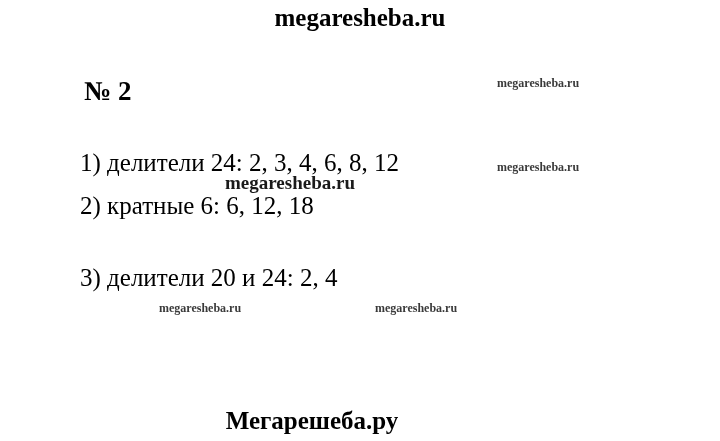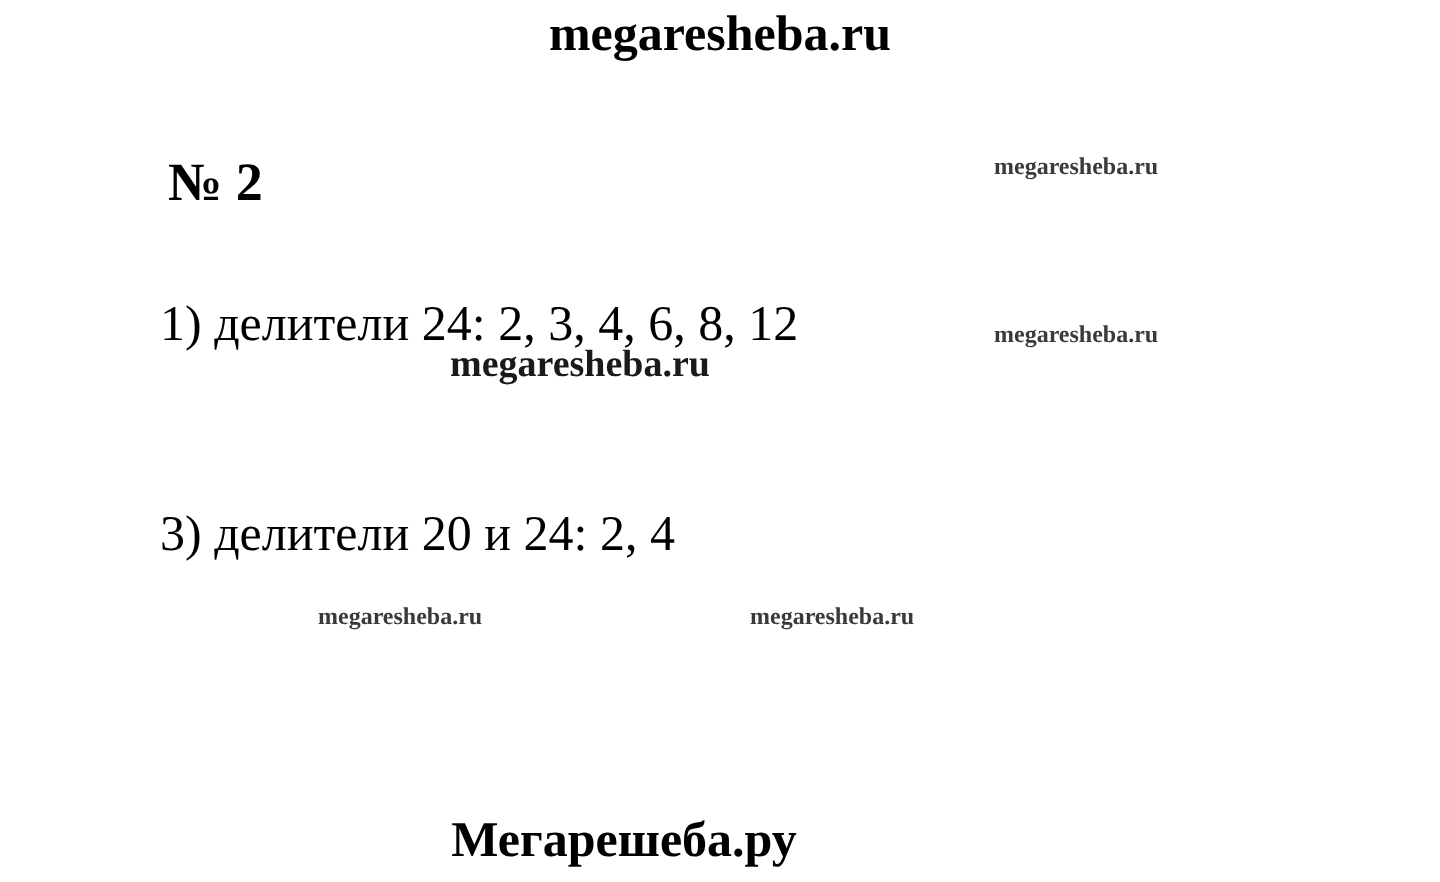--- a/index.html
+++ b/index.html
@@ -53,21 +53,21 @@
   }
   .line {
     position: absolute;
     left: 80px;
     font-family: "Liberation Serif", serif;
     font-size: 25px;
     white-space: nowrap;
   }
   .line-1 { top: 134px; margin-top: 15px; }
   .line-2 { top: 192px; }
-  .line-3 { top: 254px; }
+  .line-3 { top: 264px; }
   .line-4 { top: 307px; }
 
   .wm-small {
     position: absolute;
     font-family: "Liberation Serif", serif;
     font-weight: bold;
     font-size: 12px;
     color: #3a3a3a;
     white-space: nowrap;
   }
@@ -89,20 +89,21 @@
 <body>
 
 <div class="page">
 
   <div class="header-wm">megaresheba.ru</div>
 
   <div class="task-number">№ 2</div>
 
   <div class="line line-1">1) делители 24: 2, 3, 4, 6, 8, 12</div>
 
+  <div class="line line-2">2) кратные 6: 6, 12, 18</div>
 
   <div class="line line-3">3) делители 20 и 24: 2, 4</div>
 
 
   <div class="wm-small wm-a">megaresheba.ru</div>
 
   <div class="wm-small wm-b">megaresheba.ru</div>
 
   <div class="wm-med wm-c">megaresheba.ru</div>
 

